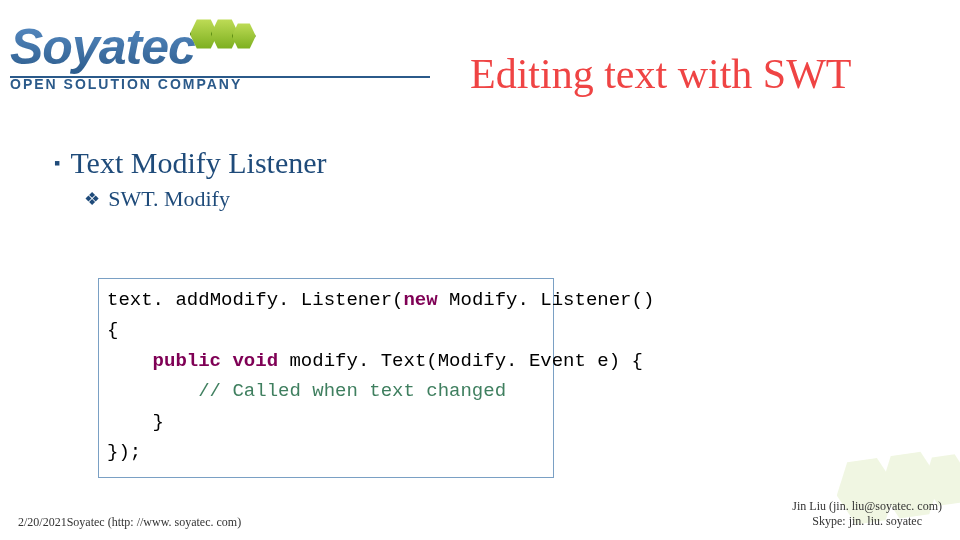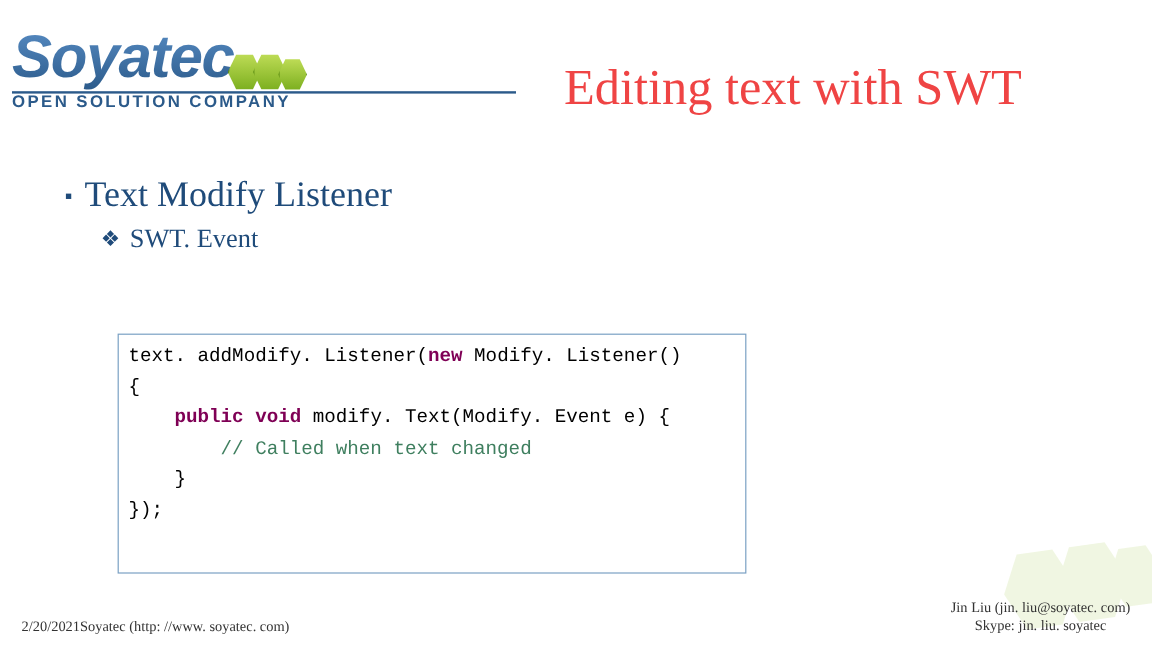--- a/index.html
+++ b/index.html
@@ -12,21 +12,21 @@
   }
 
   
   .logo {
     position: absolute;
     top: 18px; left: 10px;
     width: 420px;
   }
   .logo-main {
     display: flex;
-    align-items: flex-end;
+    align-items: flex-start;
     gap: 6px;
   }
   .logo-text {
     font-family: Arial, sans-serif;
     font-weight: bold;
     font-style: italic;
     font-size: 50px;
     letter-spacing: -1px;
     background: linear-gradient(#5a8fc7, #2b5a8a);
     -webkit-background-clip: text;
@@ -77,24 +77,24 @@
     margin-top: 6px;
     display: flex; align-items: center; gap: 8px;
   }
   .dia { font-size: 18px; line-height: 1; }
   .sub-text { font-size: 22px; }
 
   
   .codebox {
     position: absolute;
     top: 278px; left: 98px;
-    width: 524px; height: 200px;
+    width: 456px; height: 200px;
     border: 1px solid #7aa0c4;
     font-family: Consolas, 'Courier New', monospace;
-    font-size: 16px;
+    font-size: 19px;
     color: #000;
     padding: 6px 8px;
     line-height: 1.6;
     white-space: pre;
   }
   .kw { color: #7f0055; font-weight: bold; }
   .cm { color: #3f7f5f; }
 
   
   .wm {
@@ -144,21 +144,21 @@
 
 <div class="title">Editing text with SWT</div>
 
 <div class="section">
   <div class="bullet-row">
     <span class="sq">▪</span>
     <span class="section-text">Text Modify Listener</span>
   </div>
   <div class="sub">
     <span class="dia">❖</span>
-    <span class="sub-text">SWT. Event</span>
+    <span class="sub-text">SWT. Modify</span>
   </div>
 </div>
 
 <div class="codebox"><span>text. add</span><span>Modify</span><span>. Listener(</span><span class="kw">new</span><span> Modify. Listener()</span>
 <span>{</span>
 <span>    </span><span class="kw">public</span><span> </span><span class="kw">void</span><span> </span><span>modify</span><span>. Text(Modify. Event e) {</span>
 <span>        </span><span class="cm">// Called when text changed</span>
 <span>    }</span>
 <span>});</span></div>
 

